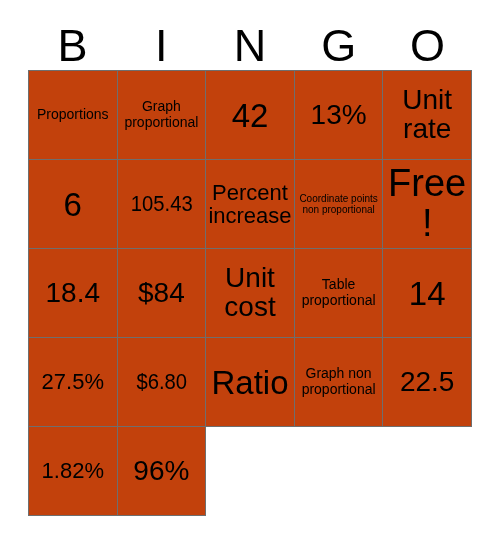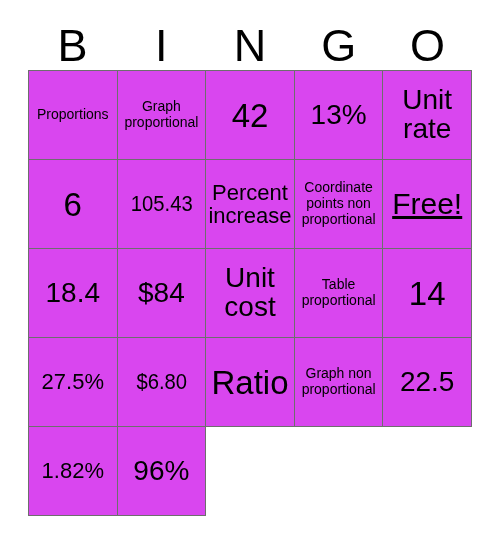--- a/index.html
+++ b/index.html
@@ -60,38 +60,38 @@
   }
   .cell {
     box-sizing: border-box;
     border-right: 1.5px solid #6e6e6e;
     border-bottom: 1.5px solid #6e6e6e;
     display: flex;
     align-items: center;
     justify-content: center;
     overflow: hidden;
     padding: 0 1px;
-    background: #d946ef;
+    background: #c2410c;
   }
   .cell-text {
     display: block;
     width: 100%;
     text-align: center;
     line-height: 1.04;
     color: #000;
     word-wrap: break-word;
   }
 
   
-  .t-xs   { font-size: 14px; line-height: 1.12; }
+  .t-xs   { font-size: 10px; line-height: 1.12; }
   .t-sm   { font-size: 14px;   line-height: 1.12; }
   .t-md   { font-size: 22px;   line-height: 1.05; }
   .t-lg   { font-size: 28px;   line-height: 1.02; }
   .t-xl   { font-size: 33px;   line-height: 1.0;  }
-  .t-free { font-size: 30px; text-decoration: underline; }
+  .t-free { font-size: 38px; }
   .t-narrow { transform: scaleX(0.92); transform-origin: center; }
 </style>
 </head>
 <body>
 
 <div id="bingo-card">
 
   <div id="bingo-header">
     <div class="header-cell">B</div>
     <div class="header-cell">I</div>

